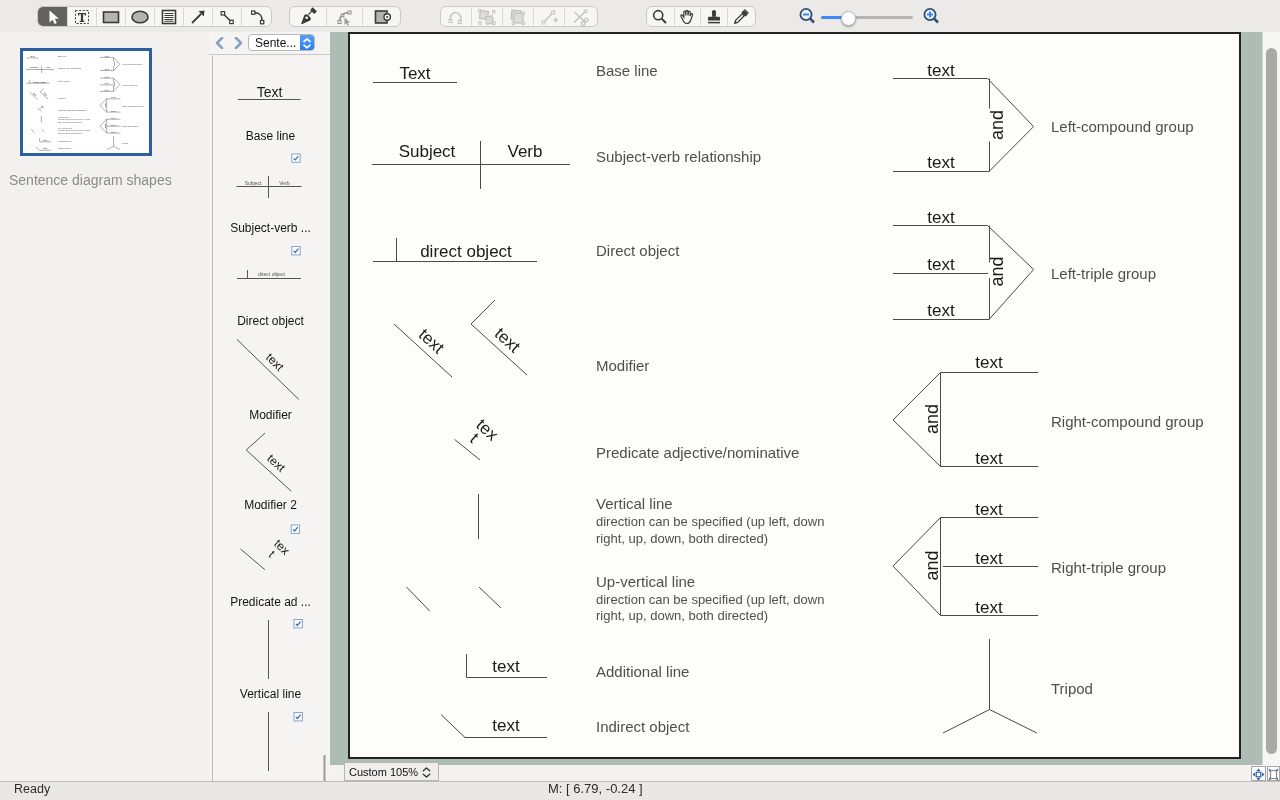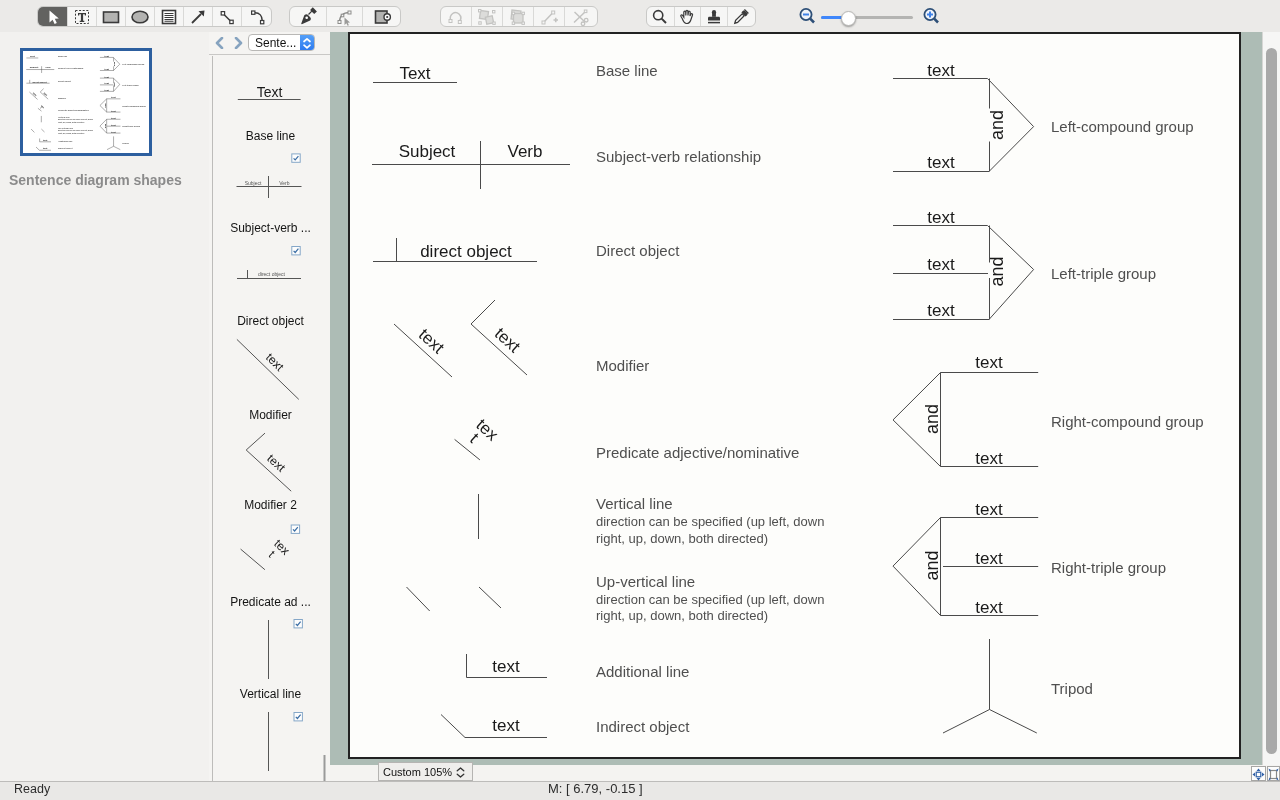--- a/index.html
+++ b/index.html
@@ -8,40 +8,40 @@
   .abs{position:absolute;}
   
   #toolbar{left:0;top:0;width:1280px;height:32px;background:#ebeae8;border-bottom:1px solid #b8b8b6;}
   .tbgroup{position:absolute;top:6px;height:21px;background:#f6f6f5;border:1px solid #c9c9c7;
      border-radius:6px;box-sizing:border-box;display:flex;}
   .tbbtn{position:relative;height:100%;box-sizing:border-box;border-right:1px solid #d9d9d7;}
   .tbbtn:last-child{border-right:none;}
   .tbbtn svg{position:absolute;left:50%;top:50%;transform:translate(-50%,-50%);}
   .tbsel{background:#626260;border-top-left-radius:5px;border-bottom-left-radius:5px;}
   
-  #sidebar{left:0;top:32px;width:237px;height:749px;background:#f2f1ef;border-right:1px solid #aeadab;box-sizing:border-box;font-weight:bold;}
+  #sidebar{left:0;top:32px;width:237px;height:749px;background:#f2f1ef;border-right:1px solid #aeadab;box-sizing:border-box;}
   #thumb{position:absolute;left:20px;top:16px;width:126px;height:102px;background:#fff;border:3px solid #2d5f9f;}
   #thumb svg{stroke-width:3.2px;}
   #thumblabel{position:absolute;left:9px;top:140px;width:190px;font-size:14px;color:#8b8b8b;}
   
   #panel{left:209px;top:32px;width:121px;height:749px;background:#f5f4f2;box-sizing:border-box;}
   #panelbar{position:absolute;left:0;top:0;width:121px;height:22px;border-bottom:1px solid #c9c8c6;}
   #dropdown{position:absolute;left:39px;top:2px;width:67px;height:17px;background:#fff;border:1px solid #b9b8b6;
      border-radius:4px;box-sizing:border-box;font-size:12px;color:#111;}
   #dropdown .lbl{position:absolute;left:6px;top:1px;}
   #dropdown .step{position:absolute;right:0;top:0;width:14px;height:15px;background:linear-gradient(#55a0f8,#2e7bef);border-radius:0 3px 3px 0;}
   
   #canvasarea{left:330px;top:32px;width:932px;height:733px;background:#adbcb5;}
   #page{position:absolute;left:18px;top:0px;width:889px;height:723px;background:#fdfdfb;border:2px solid #222;}
   #vscroll{left:1262px;top:32px;width:18px;height:733px;background:#f6f6f5;border-left:1px solid #d6d6d4;box-sizing:border-box;}
   #vthumb{position:absolute;left:3px;top:16px;width:11px;height:706px;background:#a9a9a9;border-radius:6px;}
   
   #zoomstrip{left:330px;top:765px;width:950px;height:16px;background:#f4f3f1;}
   #zoombox{position:absolute;left:14px;top:-3px;width:95px;height:19px;background:#efeeec;border:1px solid #b5b4b2;
-     box-sizing:border-box;font-size:11px;color:#111;margin-left:34px;}
+     box-sizing:border-box;font-size:11px;color:#111;}
   #statusbar{left:0;top:781px;width:1280px;height:29px;background:#e9e8e6;border-top:1px solid #bdbcba;box-sizing:border-box;
      font-size:12px;color:#2c2c2c;}
 </style>
 </head>
 <body>
 <div id="app">
 
   <svg width="0" height="0" style="position:absolute">
     <defs>
     <g id="canvasart">
@@ -400,15 +400,15 @@
       </svg>
   </div>
   <div class="abs" style="left:1267px;top:766px;width:13px;height:15px;background:#fdfdfd;border:1px solid #a7a6a4;box-sizing:border-box">
     <svg width="11" height="13" viewBox="0 0 11 13">
         <rect x="2.5" y="2.5" width="6" height="8" fill="none" stroke="#8a8a88" stroke-width="1.2"></rect>
         <path d="M0.5 0.5 L3 2 L1.5 3.5 Z M10.5 0.5 L8 2 L9.5 3.5 Z M0.5 12.5 L3 11 L1.5 9.5 Z M10.5 12.5 L8 11 L9.5 9.5 Z" fill="#2f5fa7"></path>
       </svg>
   </div>
   <div id="statusbar" class="abs">
     <span style="position:absolute;left:14px;top:-0.5px;font-size:12.5px">Ready</span>
-    <span style="position:absolute;left:548px;top:-1.5px;font-size:13px">M: [ 6.79, -0.15 ]</span>
+    <span style="position:absolute;left:548px;top:-1.5px;font-size:13px">M: [ 6.79, -0.24 ]</span>
   </div>
 </div>
 
 </body></html>

